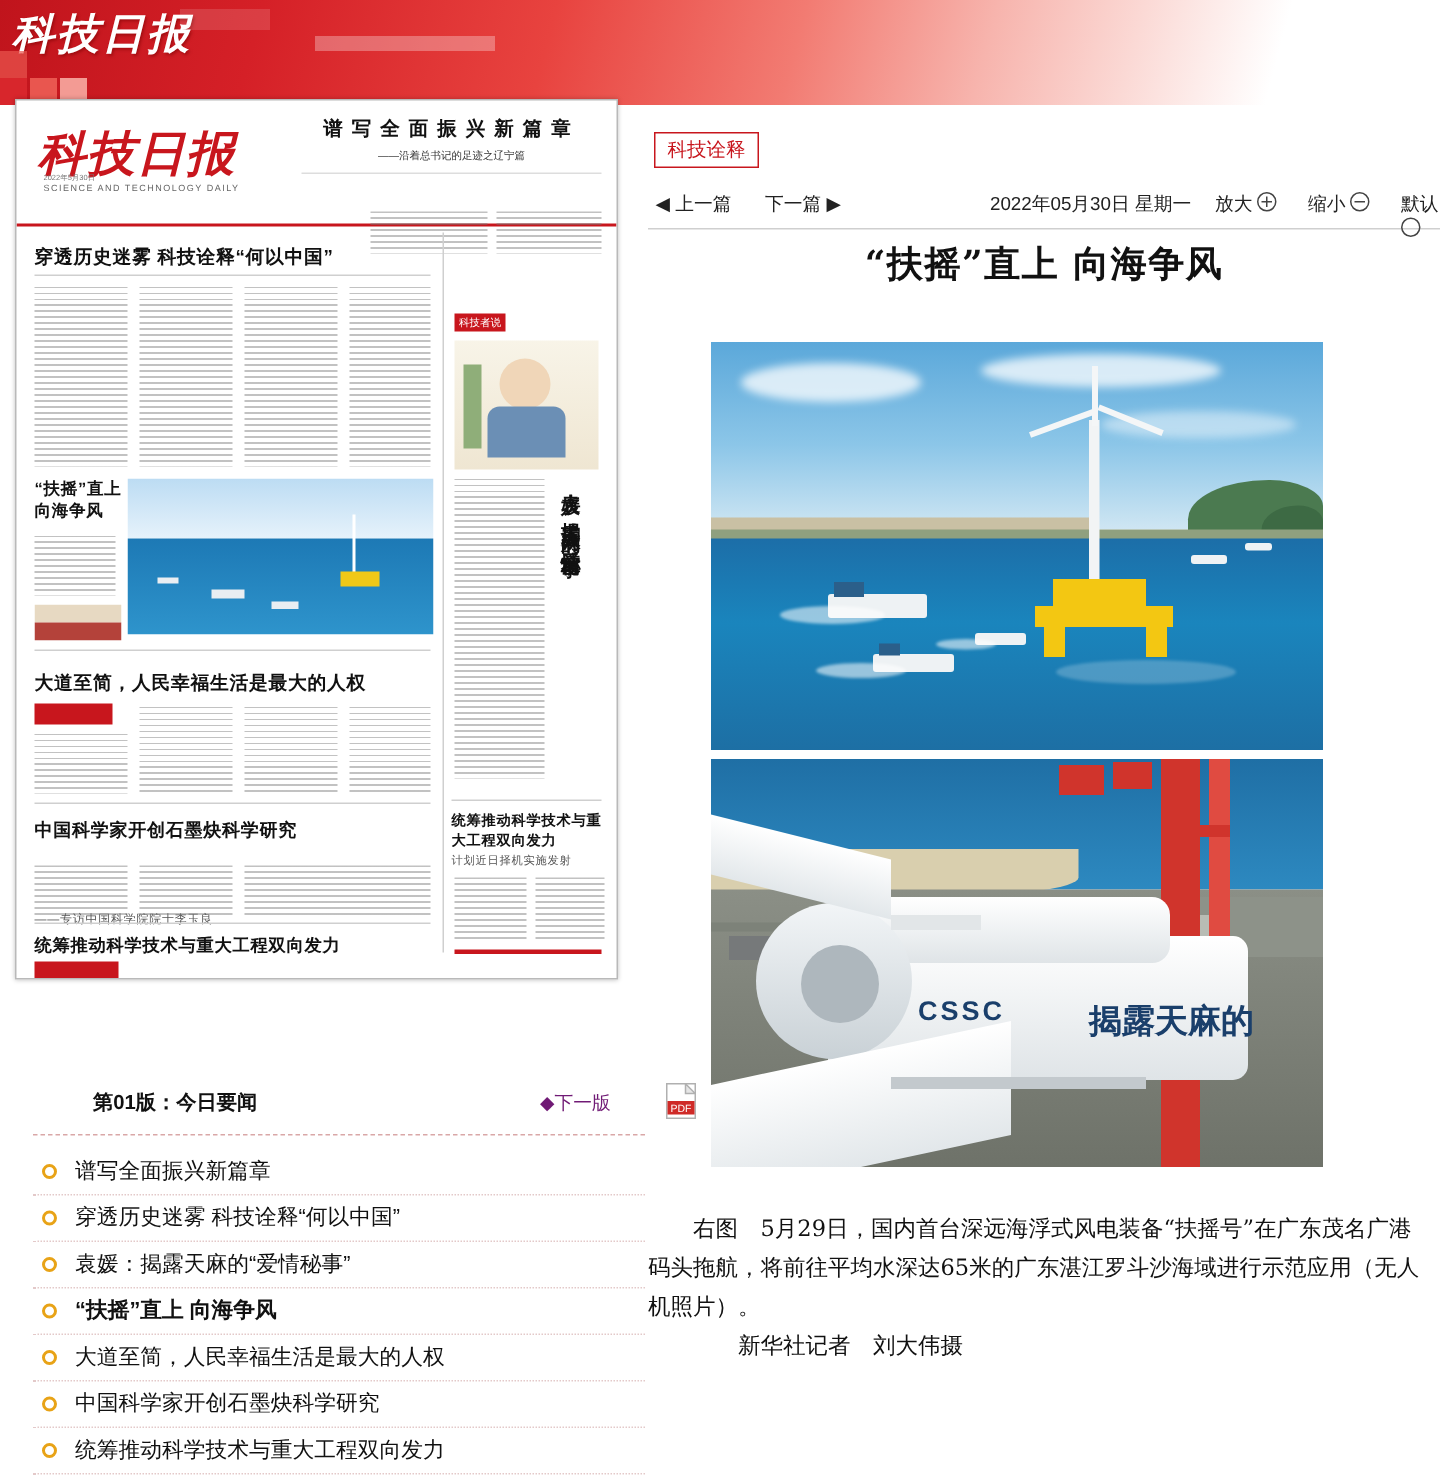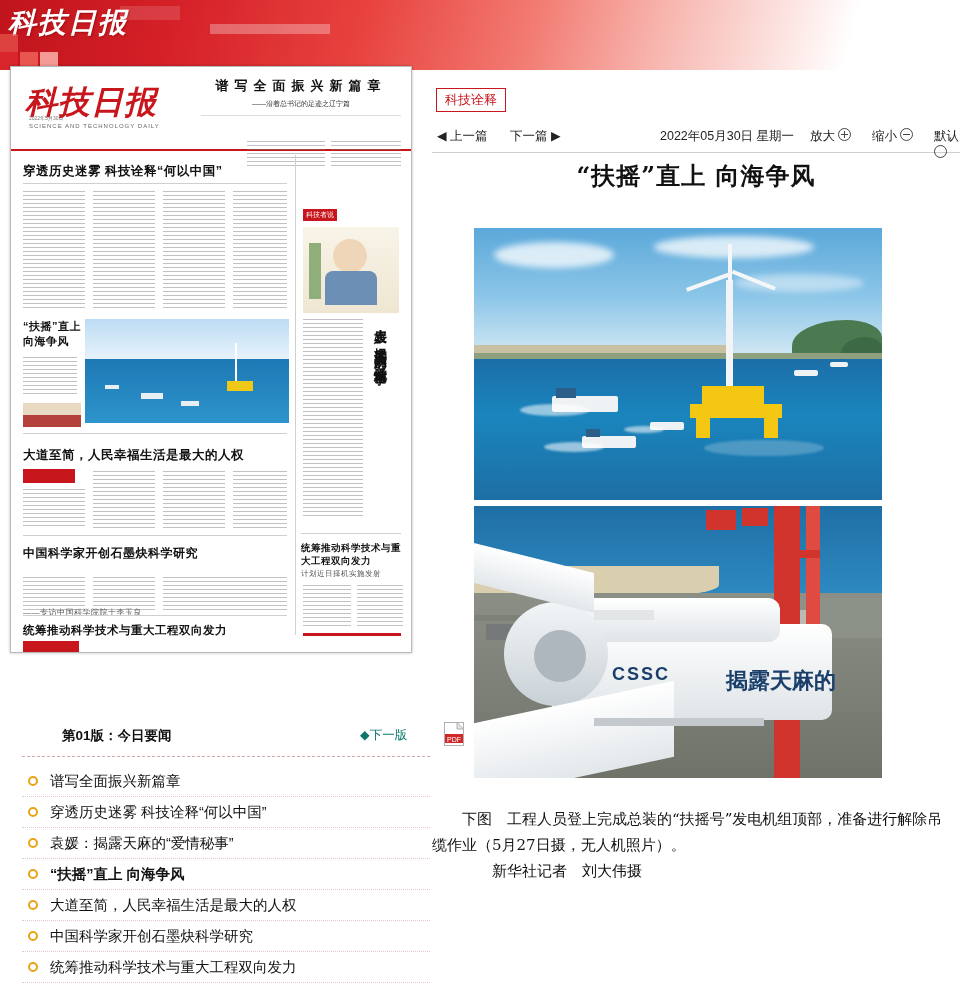--- a/index.html
+++ b/index.html
@@ -77,21 +77,21 @@
   .tn-tag{position:absolute;background:#c8161d;color:#fff;font-size:7px;padding:1px 3px;}
 
   
   #page-label-row{
     position:absolute;left:22px;top:660px;width:390px;height:24px;margin-left:30px;
   }
   #page-label{
     font-size:13.5px;font-weight:bold;color:#111;
   }
   #next-page-link{
-    position:absolute;left:298px;top:1px;font-size:12.5px;color:#0f766e;text-decoration:none;
+    position:absolute;left:298px;top:1px;font-size:12.5px;color:#701a75;text-decoration:none;
   }
   #pdf-icon{
     position:absolute;left:382px;top:-4px;width:20px;height:24px;
   }
   #left-divider{position:absolute;left:12px;top:690px;width:408px;border-top:1px dashed #d9a7a7;}
 
   
   #article-list{position:absolute;left:12px;top:700px;width:408px;}
   .art-item{
     position:relative;height:30px;line-height:30px;
@@ -381,15 +381,15 @@
   <div class="hub" style="left:60px;top:124px;width:52px;height:52px;background:#aeb7bd;"></div>
   <div class="blade2" style="left:0;top:196px;width:200px;height:76px;transform:skewY(-12deg);"></div>
   <div class="blade2" style="left:0;top:52px;width:120px;height:40px;transform:skewY(14deg);"></div>
   <div class="blk" style="left:120px;top:104px;width:60px;height:10px;background:#e2e6e8;"></div>
   <div class="label" style="left:138px;top:158px;font-size:18px;letter-spacing:2px;">CSSC</div>
   <div class="label" style="left:252px;top:160px;font-size:22px;">揭露天麻的</div>
   <div class="blk" style="left:120px;top:212px;width:170px;height:8px;background:#c3c9cd;"></div>
 </div>
 
 <div id="caption">
-  <p>下图　工程人员登上完成总装的“扶摇号”发电机组顶部，准备进行解除吊缆作业（5月27日摄，无人机照片）。</p>
+  <p>右图　5月29日，国内首台深远海浮式风电装备“扶摇号”在广东茂名广港码头拖航，将前往平均水深达65米的广东湛江罗斗沙海域进行示范应用（无人机照片）。</p>
   <p class="sig">新华社记者　刘大伟摄</p>
 </div>
 
 </body></html>

